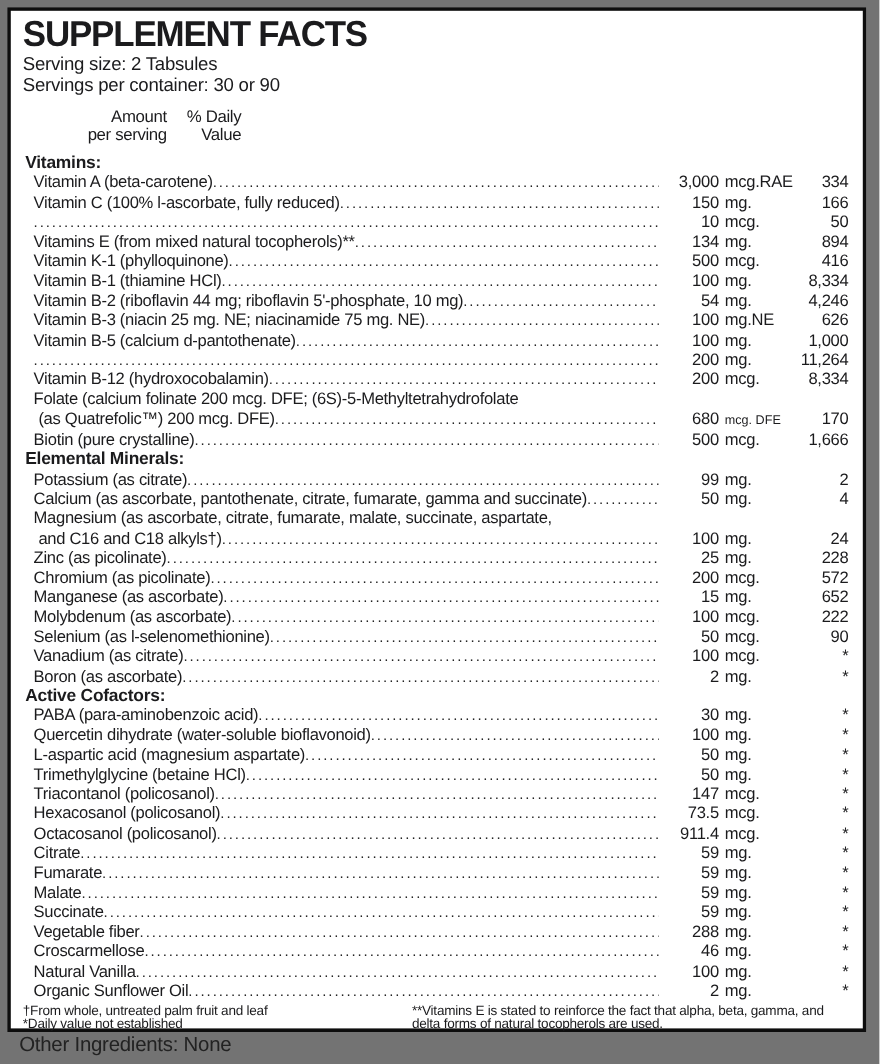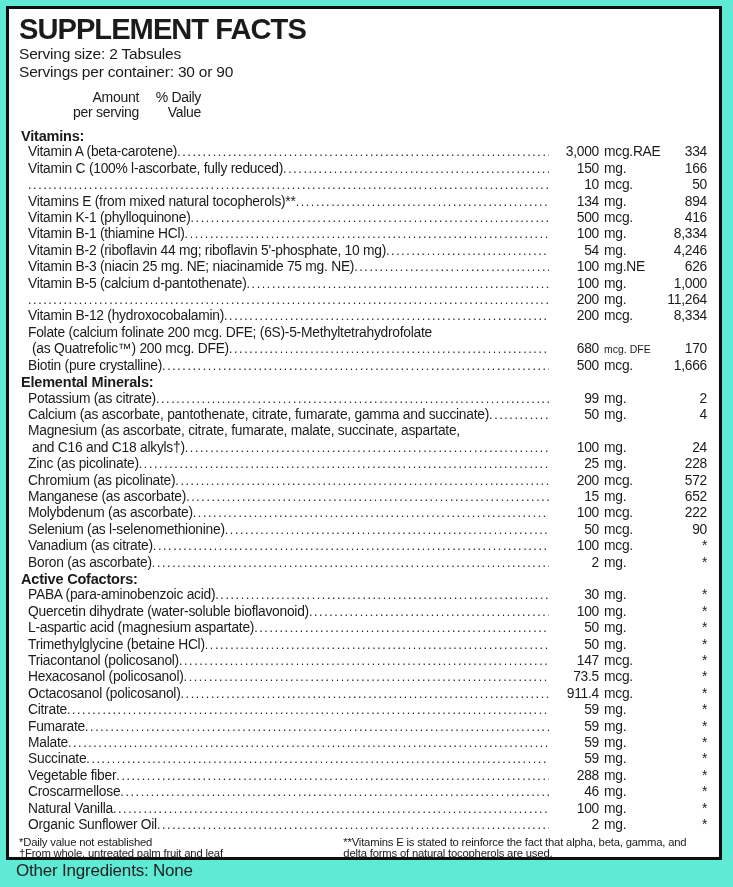--- a/index.html
+++ b/index.html
@@ -1,17 +1,17 @@
 <!DOCTYPE html>
 <html><head>
 <meta charset="utf-8">
 <style>
   html,body { margin:0; padding:0; background:#ffffff; }
   .page {
-    position:relative; width:733px; height:887px; background:#5eead4;
+    position:relative; width:733px; height:887px; background:#737373;
     font-family:"Liberation Sans", sans-serif; color:#1b1b1d;
     overflow:hidden;
   }
   .label-box {
     position:absolute; left:6px; top:6px; width:716px; height:854px;
     border:3px solid #0d0d0d; box-sizing:border-box; background:#fff;
     padding:0 8px 4px 10px; display:flex; flex-direction:column;
   }
   .title {
     font-size:30px; font-weight:bold; letter-spacing:-1px;
@@ -340,20 +340,20 @@
           <span class="nm">Organic Sunflower Oil</span>
           <span class="dots"></span>
           <span class="amt">2</span>
           <span class="unit">mg.</span>
           <span class="dv">*</span>
         </div>
       </div>
     <div class="bar3"></div>
     <div class="footnotes">
       <div class="fn-left">
+        <div>†From whole, untreated palm fruit and leaf</div>
         <div>*Daily value not established</div>
-        <div>†From whole, untreated palm fruit and leaf</div>
       </div>
       <div class="fn-right">**Vitamins E is stated to reinforce the fact that alpha, beta, gamma, and delta forms of natural tocopherols are used.</div>
     </div>
   </div>
   <div class="other-ingredients">Other Ingredients: None</div>
 </div>
 
 </body></html>

